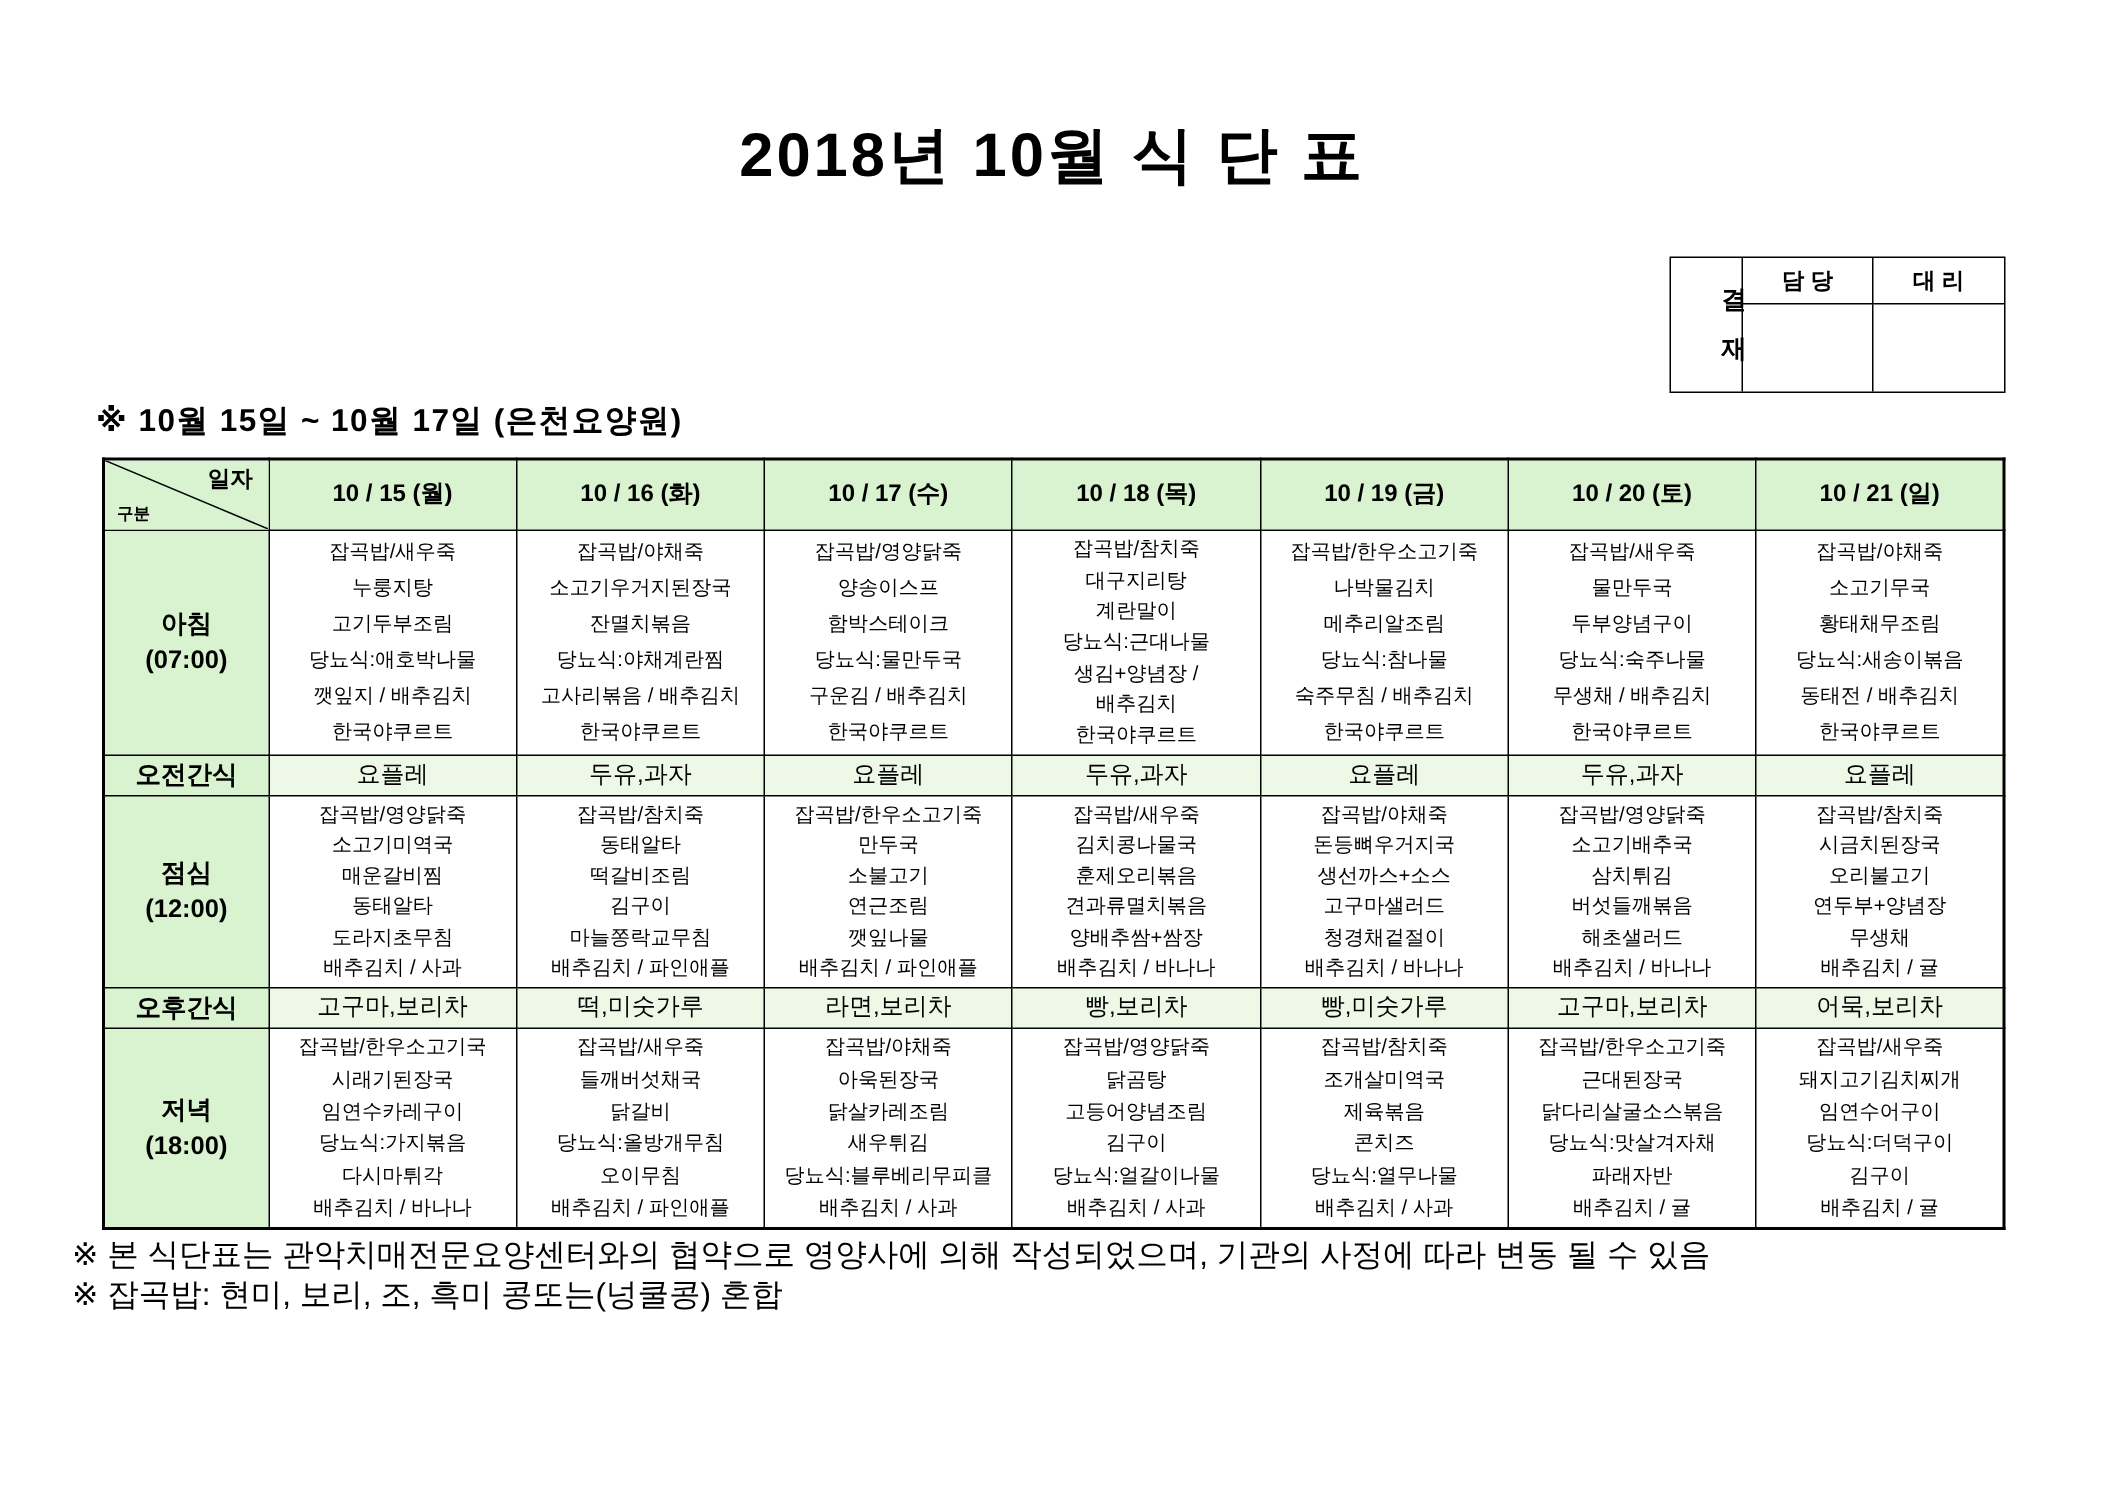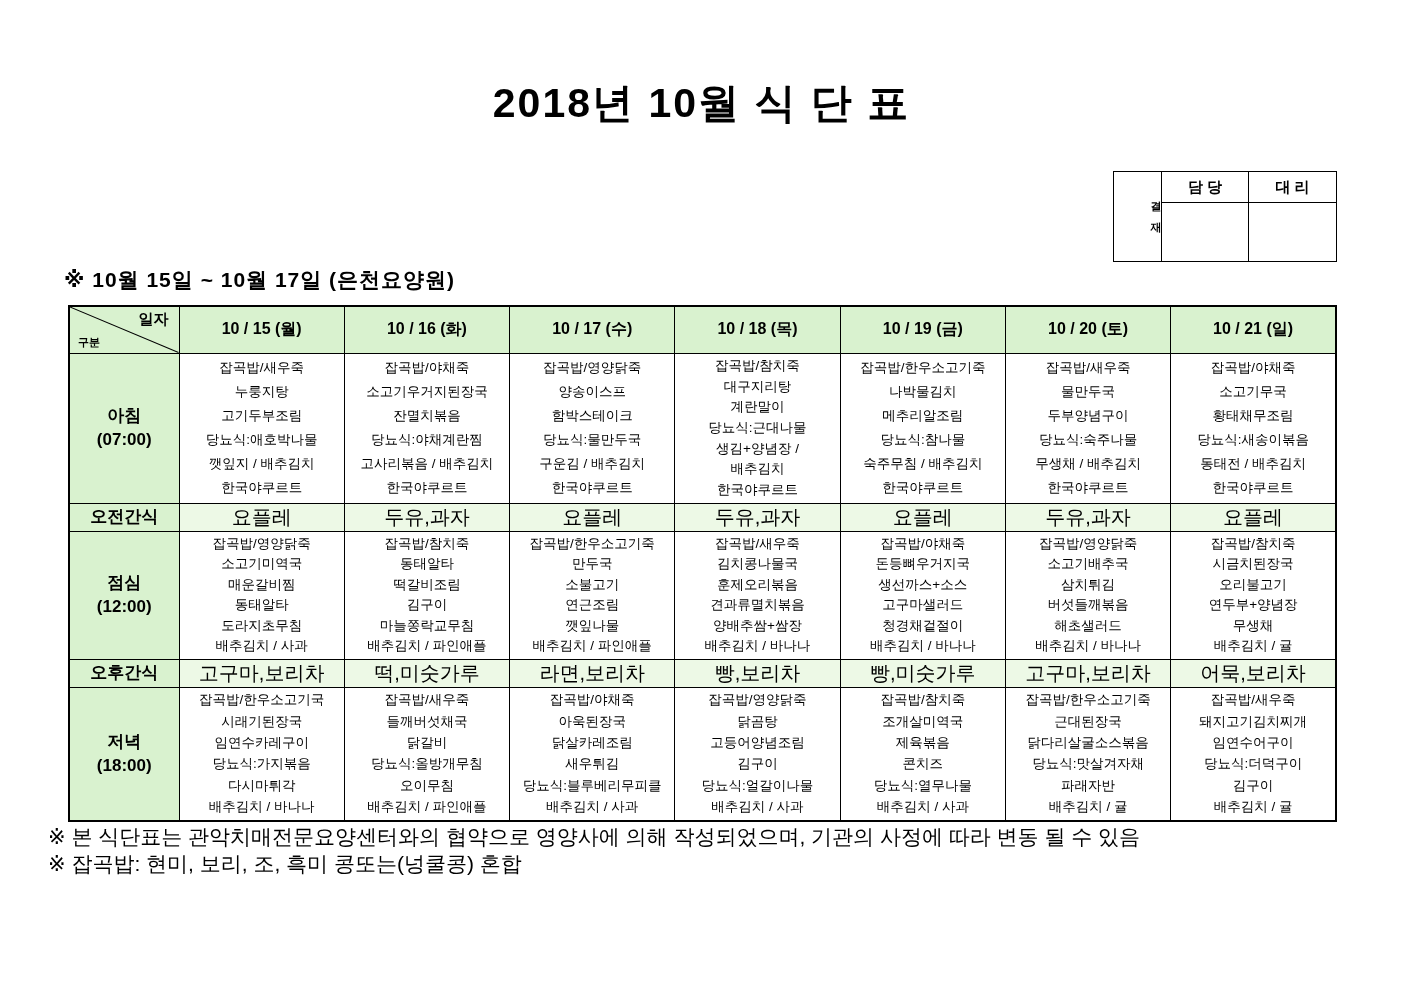--- a/index.html
+++ b/index.html
@@ -19,21 +19,21 @@
   .approval{
     position:absolute;top:171px;left:1113px;width:224px;height:91px;
     display:flex;border:1px solid #000;box-sizing:border-box;background:#fff;
   }
   .ap-stamp{
     width:48px;border-right:1px solid #000;display:flex;align-items:center;justify-content:center;
     box-sizing:border-box;
   }
   .ap-stamp span{
     display:block;width:1.15em;word-break:break-all;text-align:center;
-    font-size:11px;font-weight:bold;line-height:1.9;margin-left:37px;
+    font-size:17px;font-weight:bold;line-height:1.9;margin-left:37px;
   }
   .ap-grid{flex:1;display:grid;grid-template-columns:1fr 1fr;grid-template-rows:31px 1fr;}
   .ap-h{
     border-bottom:1px solid #000;display:flex;align-items:center;justify-content:center;
     font-size:15px;font-weight:bold;box-sizing:border-box;
   }
   .ap-h:first-child{border-right:1px solid #000;}
   .ap-cell{box-sizing:border-box;}
   .ap-cell.c1{border-right:1px solid #000;}
 
@@ -58,21 +58,21 @@
   th.corner .c-bot{position:absolute;bottom:3px;left:8px;font-size:11px;font-weight:bold;}
 
   .r0 th,.r0 td{height:150px;}
   .r1 th,.r1 td{height:27px;}
   .r2 th,.r2 td{height:128px;}
   .r3 th,.r3 td{height:27px;}
   .r4 th,.r4 td{height:134px;}
 
   th.row-label{background:var(--green);font-size:17px;font-weight:bold;line-height:24px;}
   tr.snack-row th.row-label{font-size:17px;}
-  tr.snack-row td{background:var(--snack);font-size:20px;font-weight:normal;}
+  tr.snack-row td{background:var(--snack);font-size:16px;font-weight:normal;}
 
   .menu-lines{display:flex;flex-direction:column;height:100%;justify-content:center;padding:2px 0;box-sizing:border-box;}
   .menu-line{flex:1 1 0;display:flex;align-items:center;justify-content:center;
     font-size:13.5px;white-space:nowrap;min-height:0;}
 
   .notes{position:absolute;top:824px;left:48px;font-size:21px;font-weight:normal;line-height:26px;}
   .notes div{margin-bottom:1px;}
 </style>
 </head>
 <body>

